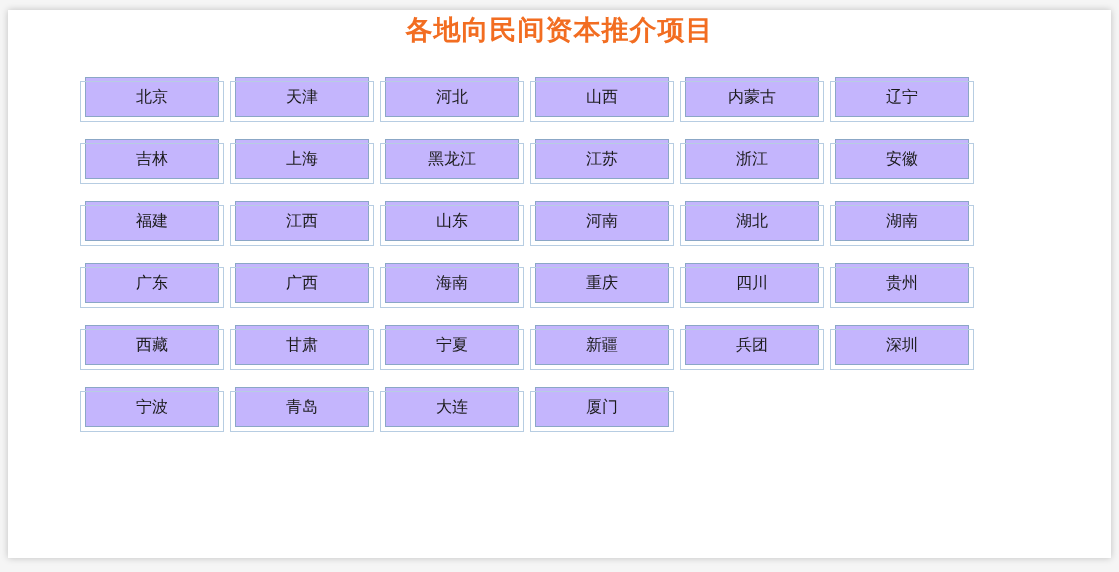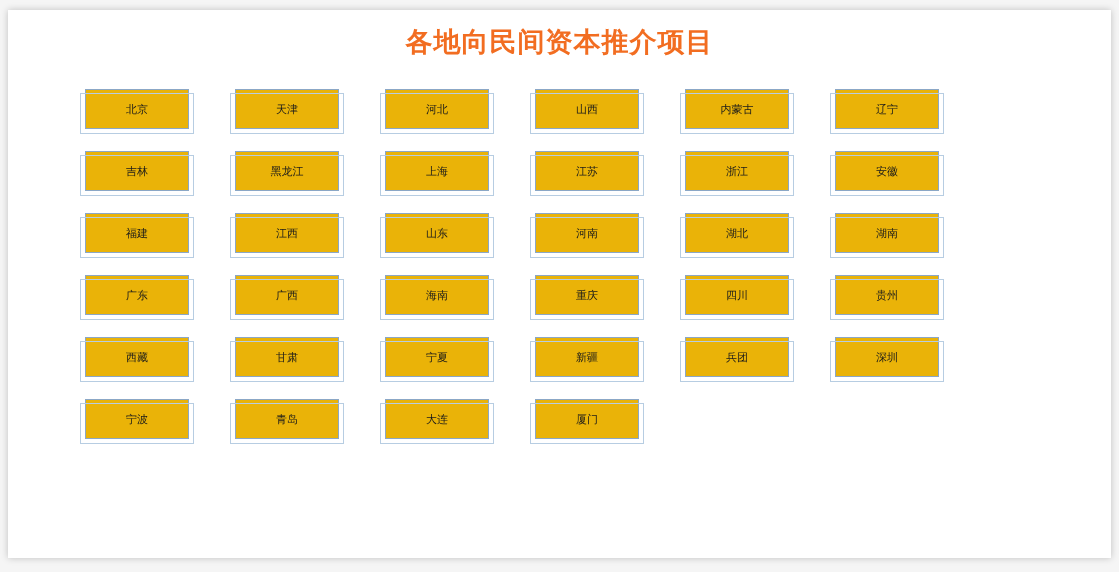--- a/index.html
+++ b/index.html
@@ -15,46 +15,46 @@
   .page-panel {
     position: absolute;
     left: 8px;
     top: 10px;
     width: 1103px;
     height: 548px;
     background: #ffffff;
     box-shadow: 0 0 7px rgba(0,0,0,0.22);
   }
   .page-title {
-    margin: 16px;
+    margin: 4px;
     text-align: center;
     font-size: 27px;
     line-height: 32px;
     font-weight: bold;
     color: #f26d21;
     letter-spacing: 1px;
   }
   .region-grid {
     margin-top: 31px;
     padding-left: 77px;
     display: grid;
     grid-template-columns: repeat(6, 118px);
     column-gap: 32px;
     row-gap: 22px;
   }
   .region-button {
     position: relative;
-    width: 104px;
+    width: 134px;
     height: 40px;
-    background: #eab308;
+    background: #c4b5fd;
     border: 1px solid #8ba7c6;
     display: flex;
     align-items: center;
     justify-content: center;
-    font-size: 11px;
+    font-size: 16px;
     color: #1a1a1a;
     cursor: pointer;
     z-index: 1;
   }
   .region-button::after {
     content: "";
     position: absolute;
     left: -6px;
     right: -6px;
     top: 3px;
@@ -90,24 +90,24 @@
       <div class="region-button">
     <span class="region-label">内蒙古</span>
   </div>
       <div class="region-button">
     <span class="region-label">辽宁</span>
   </div>
       <div class="region-button">
     <span class="region-label">吉林</span>
   </div>
       <div class="region-button">
-    <span class="region-label">黑龙江</span>
+    <span class="region-label">上海</span>
   </div>
       <div class="region-button">
-    <span class="region-label">上海</span>
+    <span class="region-label">黑龙江</span>
   </div>
       <div class="region-button">
     <span class="region-label">江苏</span>
   </div>
       <div class="region-button">
     <span class="region-label">浙江</span>
   </div>
       <div class="region-button">
     <span class="region-label">安徽</span>
   </div>

